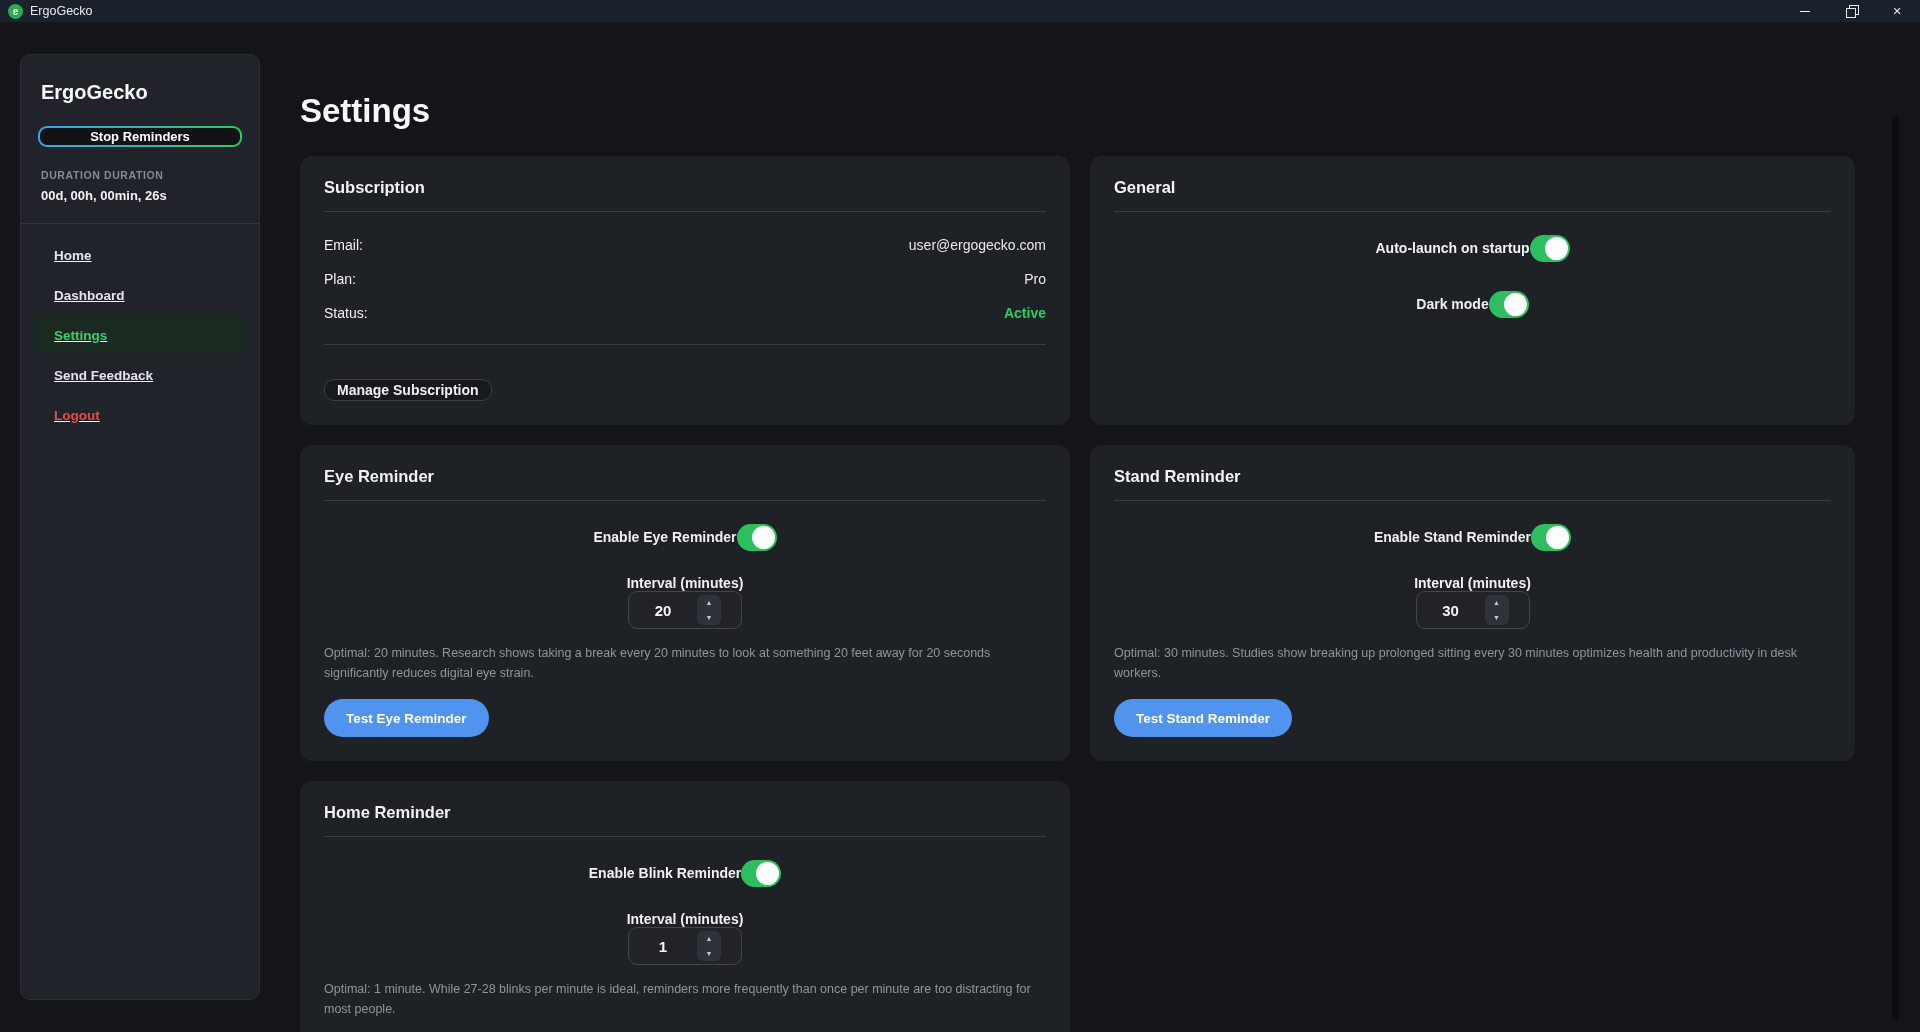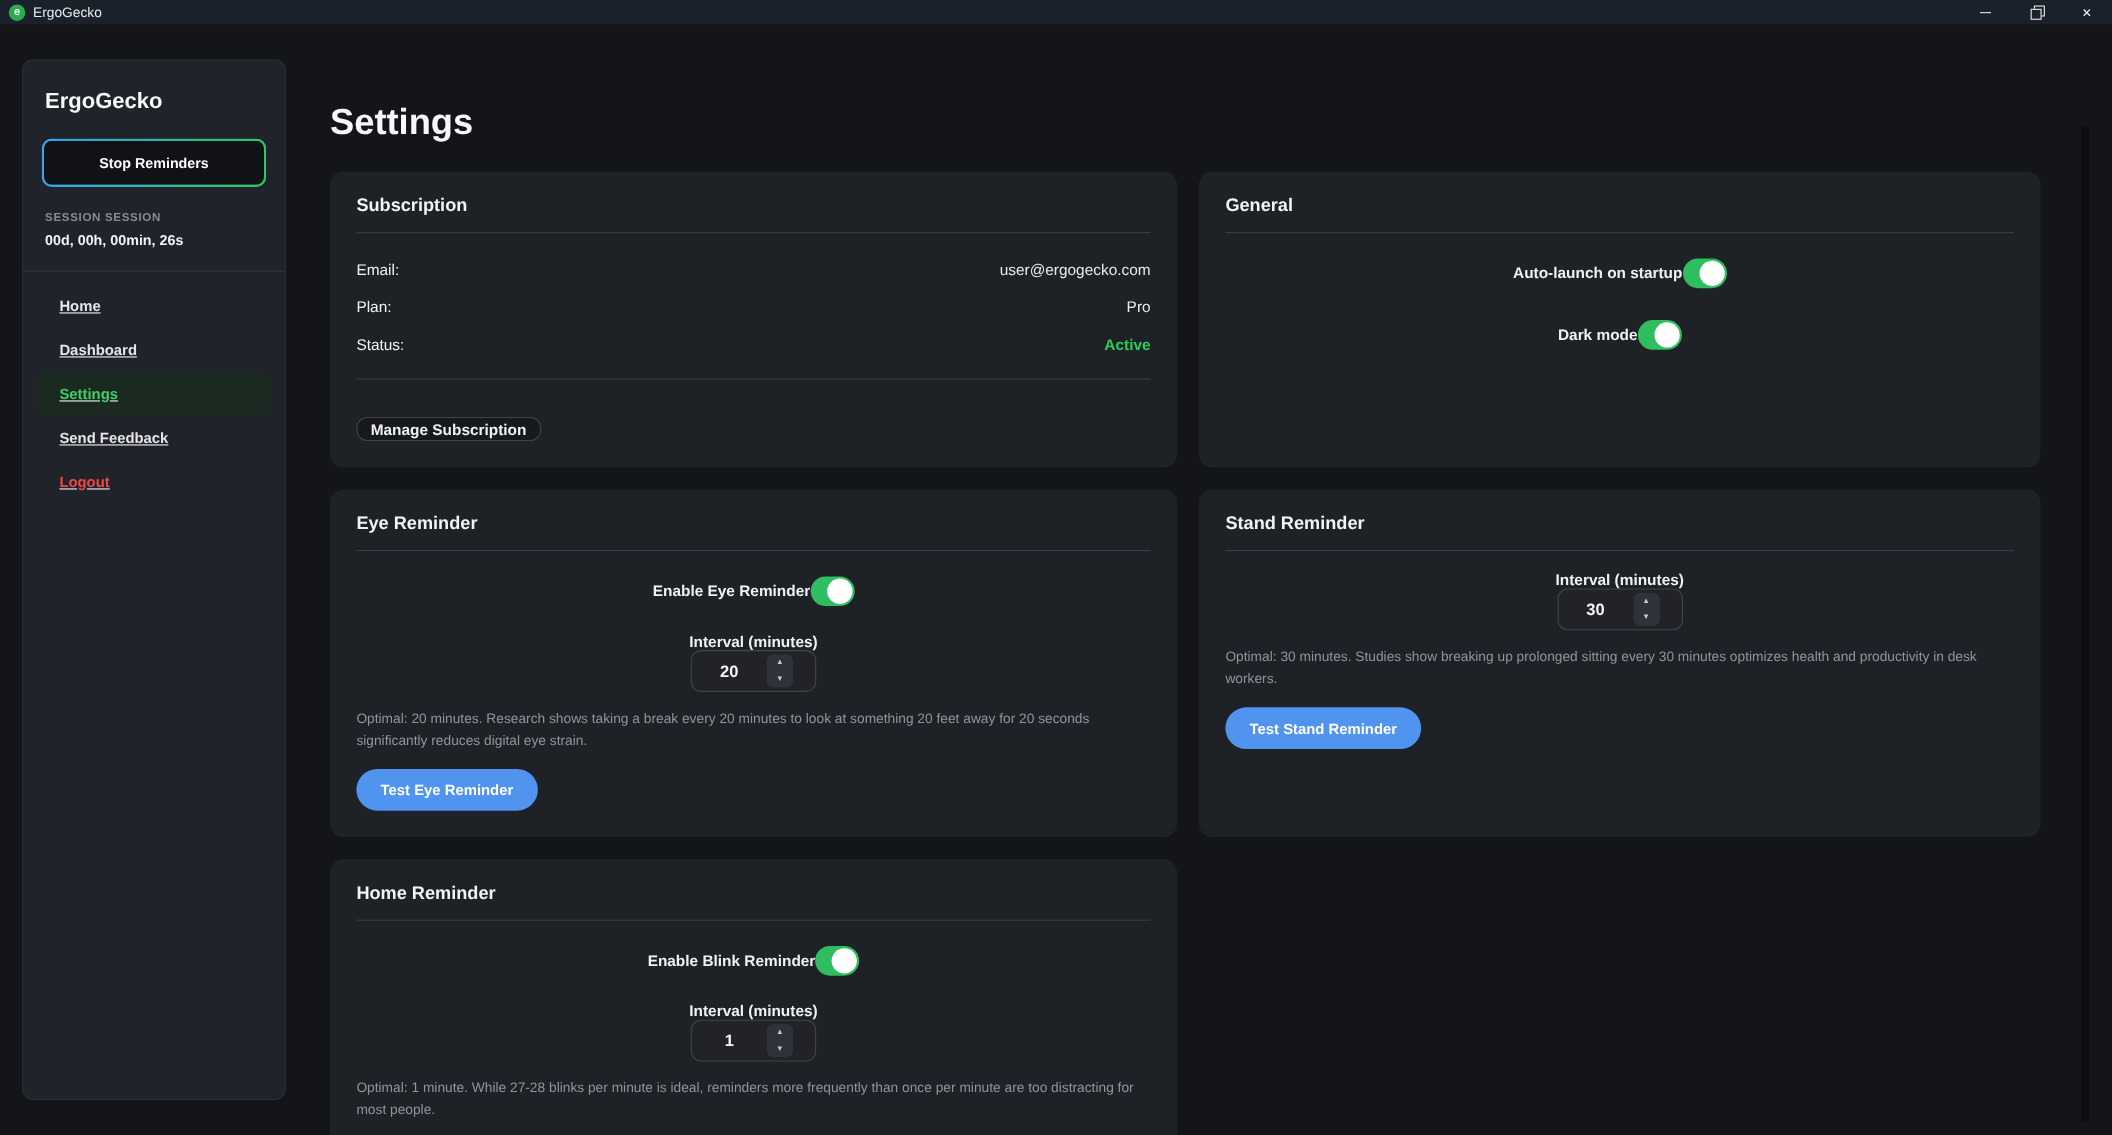--- a/index.html
+++ b/index.html
@@ -45,21 +45,21 @@
   .app { position: relative; height: 1010px; }
 
   .sidebar {
     position: absolute; left: 20px; top: 32px;
     width: 240px; height: 946px;
     background: #202329; border: 1px solid #2b2e35; border-radius: 10px;
     padding: 26px 13px 0 13px;
   }
   .app-name { font-size: 20px; font-weight: 700; color: #fafafa; padding: 0 7px; }
   .stop-btn {
-    display: block; width: calc(100% - 8px); margin: 22px auto 0 auto; height: 44px;
+    display: block; width: calc(100% - 8px); margin: 22px auto 0 auto; height: 21px;
     border: 2.5px solid transparent; border-radius: 9px;
     background:
       linear-gradient(#101216, #101216) padding-box,
       linear-gradient(90deg, #38a3f0, #31c863) border-box;
     color: #fff; font-weight: 700; font-size: 13px;
     font-family: inherit; cursor: pointer;
   }
   .session-label {
     margin: 22px 7px 0 7px; font-size: 10.5px; font-weight: 600;
     letter-spacing: 0.6px; color: #858b93;
@@ -175,21 +175,21 @@
   <div class="win-btn">
     <span>✕</span>
   </div>
 </div>
 
 <div class="app">
 
   <aside class="sidebar">
     <div class="app-name">ErgoGecko</div>
     <button class="stop-btn">Stop Reminders</button>
-    <div class="session-label">SESSION SESSION</div>
+    <div class="session-label">DURATION DURATION</div>
     <div class="session-value">00d, 00h, 00min, 26s</div>
     <hr class="sidebar-divider">
     <nav class="nav">
       <div class="nav-item">Home</div>
       <div class="nav-item">Dashboard</div>
       <div class="nav-item active">Settings</div>
       <div class="nav-item">Send Feedback</div>
       <div class="nav-item danger">Logout</div>
     </nav>
   </aside>
@@ -256,20 +256,26 @@
             </div>
           </div>
         </div>
         <p class="help">Optimal: 20 minutes. Research shows taking a break every 20 minutes to look at something 20 feet away for 20 seconds significantly reduces digital eye strain.</p>
         <button class="pill-btn">Test Eye Reminder</button>
       </section>
 
       <section class="card">
         <div class="card-title">Stand Reminder</div>
         <hr class="card-divider">
+        <div class="toggle-row">
+          <span class="toggle-label">Enable Stand Reminder</span>
+          <span class="toggle">
+              <span class="knob"></span>
+            </span>
+        </div>
         <div class="interval-row">
           <span class="toggle-label">Interval (minutes)</span>
           <div class="num-input">
             <input type="text" readonly="" value="30" style="">
             <div class="spin">
               <span class="spin-btn">▲</span>
               <span class="spin-btn">▼</span>
             </div>
           </div>
         </div>

